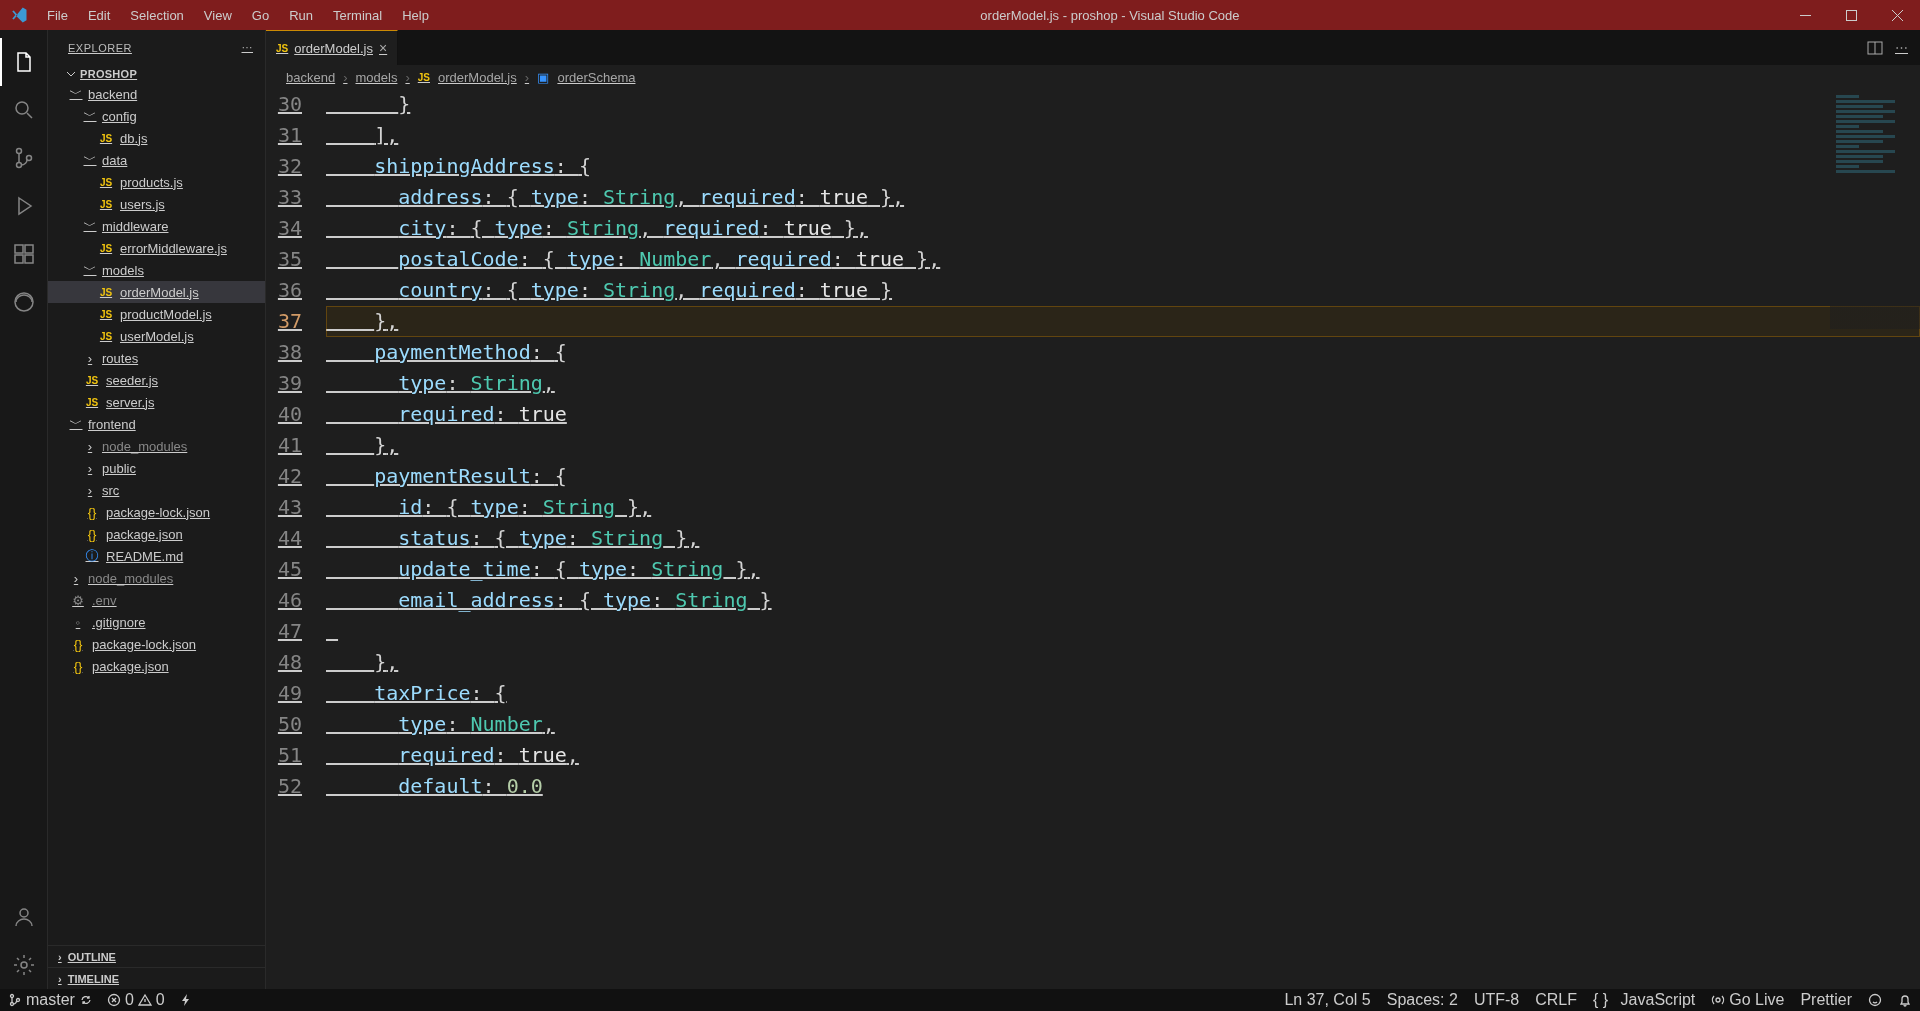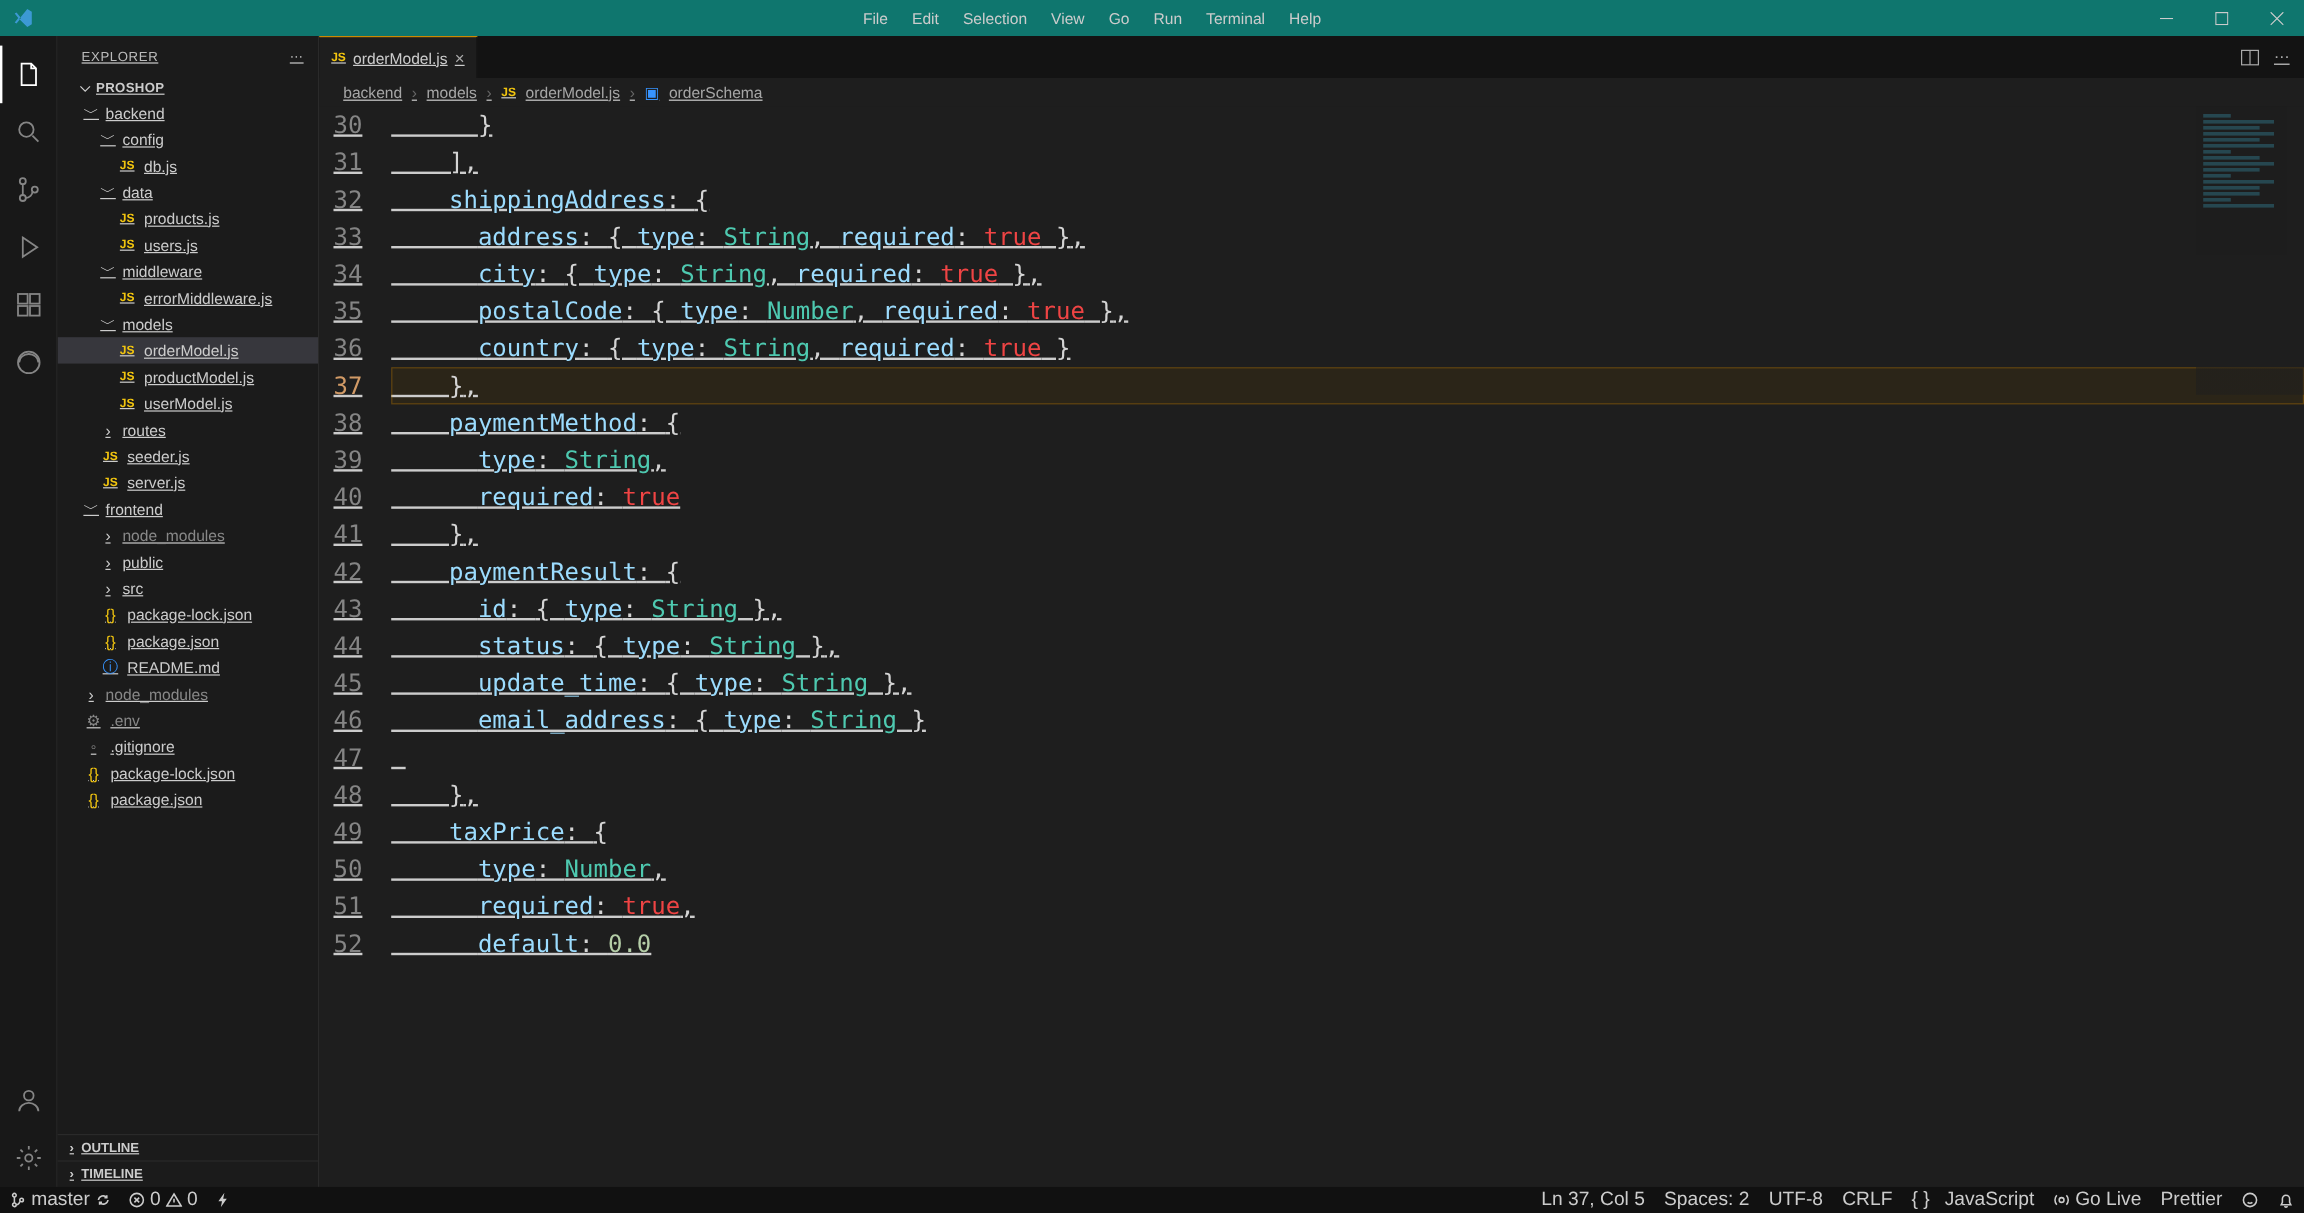--- a/index.html
+++ b/index.html
@@ -7,25 +7,24 @@
   font-family: "Segoe UI", Arial, sans-serif;
   background: #1e1e1e;
   color: #cccccc;
   width: 1920px;
   height: 1011px;
   overflow: hidden;
   font-size: 13px;
 }
 .titlebar {
   height: 30px;
-  background: #0f766e;
+  background: #7f1d1d;
   display: flex;
   align-items: center;
   color: #cccccc;
-  justify-content: space-between;
 }
 .titlebar .vscode-logo {
   width: 18px; height: 18px;
   margin: 0 10px;
 }
 .titlebar .menu { display: flex; gap: 2px; }
 .titlebar .menu-item { padding: 4px 9px; cursor: pointer; font-size: 13px; }
 .titlebar .title { flex: 1; text-align: center; font-size: 13px; color: #ccc; }
 .titlebar .window-controls { display: flex; }
 .titlebar .win-btn { width: 46px; height: 30px; display: flex; align-items: center; justify-content: center; cursor: pointer; }
@@ -115,21 +114,21 @@
 }
 .gutter .ln.hl { color: #d19a66; }
 .code {
   flex: 1; font-family: Consolas, monospace; font-size: 20px; line-height: 31px;
   white-space: pre; color: #d4d4d4; position: relative;
 }
 .code-line { height: 31px; }
 .code-line.current { background: rgba(106,72,0,0.18); outline: 1px solid rgba(200,130,0,0.35); outline-offset: -1px; }
 .tok-key { color: #9cdcfe; }
 .tok-type { color: #4ec9b0; text-align: center; }
-.tok-bool { color: #ef4444; margin-top: 45px; }
+.tok-bool { color: #e5e5e5; margin-top: 45px; }
 .tok-num { color: #b5cea8; }
 .tok-punc { color: #d4d4d4; }
 .tok-brace { color: #d4d4d4; }
 
 .minimap {
   position: absolute; right: 0; top: 0; width: 90px; height: 240px;
   background: linear-gradient(#1e1e1e,#1e1e1e);
   opacity: 0.55;
   display: flex; flex-direction: column; gap: 2px; padding: 6px;
 }
@@ -155,20 +154,21 @@
   <div class="menu">
     <div class="menu-item">File</div>
     <div class="menu-item">Edit</div>
     <div class="menu-item">Selection</div>
     <div class="menu-item">View</div>
     <div class="menu-item">Go</div>
     <div class="menu-item">Run</div>
     <div class="menu-item">Terminal</div>
     <div class="menu-item">Help</div>
   </div>
+  <div class="title">orderModel.js - proshop - Visual Studio Code</div>
   <div class="window-controls">
     <div class="win-btn">
         <svg width="11" height="1">
           <rect width="11" height="1" fill="#ccc"></rect>
         </svg>
       </div>
     <div class="win-btn">
         <svg width="11" height="11">
           <rect x="0.5" y="0.5" width="10" height="10" fill="none" stroke="#ccc"></rect>
         </svg>

